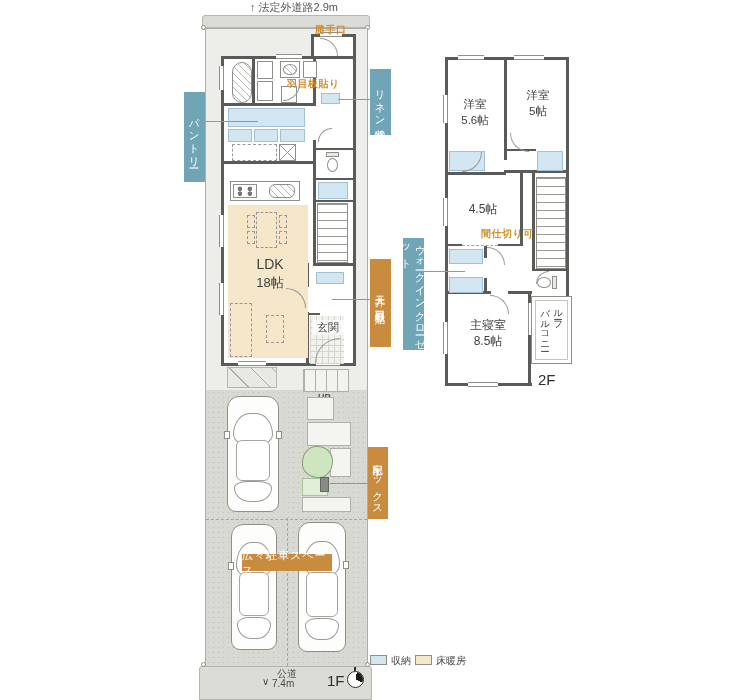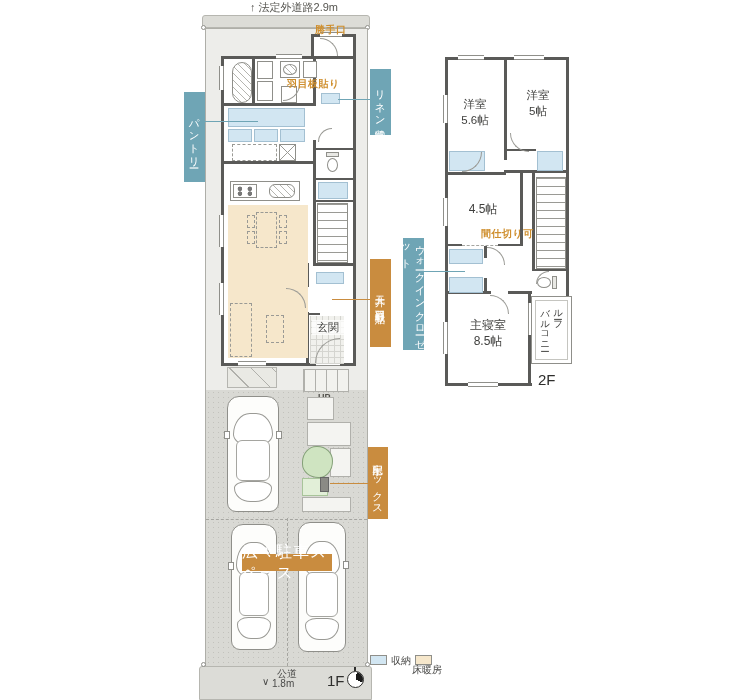--- a/index.html
+++ b/index.html
@@ -129,20 +129,24 @@
       radial-gradient(circle at 27% 72%,#777 2px,transparent 2.6px),
       radial-gradient(circle at 72% 72%,#777 2px,transparent 2.6px);"></div>
   <div class="abs fix hatch" style="left:269px;top:184px;width:26px;height:14px;border-radius:6px;"></div>
 
   <div class="abs heated" style="left:228px;top:205px;width:80px;height:153px;"></div>
   <div class="abs dashed" style="left:256px;top:212px;width:21px;height:36px;"></div>
   <div class="abs dashed" style="left:247px;top:215px;width:8px;height:13px;"></div>
   <div class="abs dashed" style="left:247px;top:231px;width:8px;height:13px;"></div>
   <div class="abs dashed" style="left:279px;top:215px;width:8px;height:13px;"></div>
   <div class="abs dashed" style="left:279px;top:231px;width:8px;height:13px;"></div>
+  <div class="abs rmlabel" style="left:240px;top:255px;width:60px;">
+    <div style="font-size:14px;">LDK</div>
+    <div style="font-size:13px;">18帖</div>
+  </div>
   <div class="abs dashed" style="left:230px;top:303px;width:22px;height:54px;"></div>
   <div class="abs dashed" style="left:266px;top:315px;width:18px;height:28px;"></div>
 
   <div class="abs storage" style="left:316px;top:272px;width:28px;height:12px;"></div>
   <div class="abs tile" style="left:310px;top:316px;width:34px;height:48px;"></div>
   <div class="abs" style="left:312px;top:320px;width:32px;font-size:11px;text-align:center;background:rgba(255,255,255,0.75);">玄関</div>
 
   <div class="abs arc" style="left:320px;top:38px;width:18px;height:18px;transform:rotate(90deg);"></div>
   <div class="abs arc" style="left:283px;top:84px;width:17px;height:17px;transform:rotate(180deg);"></div>
   <div class="abs arc" style="left:318px;top:128px;width:14px;height:14px;"></div>
@@ -181,21 +185,21 @@
   <div class="abs" style="left:302px;top:497px;width:49px;height:15px;background:#f4f4f1;border:1px solid #b0b0ab;"></div>
   <div class="abs plant" style="left:302px;top:478px;width:26px;height:18px;"></div>
   <div class="abs tree" style="left:302px;top:446px;width:31px;height:32px;"></div>
   <div class="abs" style="left:320px;top:477px;width:9px;height:15px;background:#8a8a85;border:1px solid #666;"></div>
 
   <div class="abs road" style="left:199px;top:666px;width:173px;height:34px;border-radius:3px 3px 0 0;"></div>
   <div class="abs pin" style="left:201px;top:662px;"></div>
   <div class="abs pin" style="left:365px;top:662px;"></div>
   <div class="abs" style="left:277px;top:667px;font-size:10px;color:#4a4a48;">公道</div>
   <div class="abs" style="left:262px;top:676px;font-size:10px;color:#4a4a48;">∨</div>
-  <div class="abs" style="left:272px;top:678px;font-size:10px;color:#4a4a48;">1.8m</div>
+  <div class="abs" style="left:272px;top:678px;font-size:10px;color:#4a4a48;">7.4m</div>
   <div class="abs" style="left:327px;top:672px;font-size:15px;color:#2e2e2c;">1F</div>
   <div class="abs compass" style="left:347px;top:671px;width:17px;height:17px;">
     <div class="needle"></div>
   </div>
   <div class="abs" style="left:354px;top:667px;width:2px;height:4px;background:#2e2e2c;"></div>
 
   <div class="abs note-orange" style="left:315px;top:23px;">勝手口</div>
   <div class="abs note-orange" style="left:287px;top:77px;">羽目板貼り</div>
 
   <div class="abs lead-b" style="left:205px;top:121px;width:53px;"></div>
@@ -203,21 +207,21 @@
 
   <div class="abs lead-b" style="left:338px;top:99px;width:33px;"></div>
   <div class="abs co-blue vtext" style="left:370px;top:69px;width:21px;height:66px;">リネン収納</div>
 
   <div class="abs lead-o" style="left:332px;top:299px;width:39px;"></div>
   <div class="abs co-orange vtext" style="left:370px;top:259px;width:21px;height:88px;">天井 羽目板貼り</div>
 
   <div class="abs lead-o" style="left:330px;top:483px;width:39px;"></div>
   <div class="abs co-orange vtext" style="left:368px;top:447px;width:20px;height:72px;">宅配ボックス</div>
 
-  <div class="abs co-orange" style="left:242px;top:554px;width:90px;height:17px;font-size:16px;">広々駐車スペース</div>
+  <div class="abs co-orange" style="left:242px;top:554px;width:90px;height:17px;font-size:11px;">広々駐車スペース</div>
 
   <div class="abs bld" style="left:445px;top:57px;width:124px;height:329px;"></div>
 
   <div class="abs wall" style="left:504px;top:57px;width:3px;height:103px;"></div>
   <div class="abs wall" style="left:504px;top:149px;width:32px;height:2px;"></div>
   <div class="abs wall" style="left:504px;top:170px;width:65px;height:3px;"></div>
   <div class="abs wall" style="left:445px;top:172px;width:61px;height:3px;"></div>
   <div class="abs wall" style="left:520px;top:172px;width:3px;height:74px;"></div>
   <div class="abs wall" style="left:445px;top:244px;width:17px;height:2px;"></div>
   <div class="abs wall" style="left:498px;top:244px;width:25px;height:2px;"></div>
@@ -274,15 +278,15 @@
     <div>8.5帖</div>
   </div>
   <div class="abs" style="left:538px;top:371px;font-size:15px;color:#2e2e2c;">2F</div>
 
   <div class="abs lead-b" style="left:423px;top:271px;width:42px;"></div>
   <div class="abs co-blue vtext" style="left:403px;top:238px;width:21px;height:112px;">ウォークインクローゼット</div>
 
   <div class="abs legend-box" style="left:370px;top:655px;width:17px;height:10px;background:#d2e6f2;"></div>
   <div class="abs small-t" style="left:391px;top:654px;">収納</div>
   <div class="abs legend-box" style="left:415px;top:655px;width:17px;height:10px;background:#f6e7cb;"></div>
-  <div class="abs small-t" style="left:412px;top:654px;margin-top:9px;">床暖房</div>
+  <div class="abs small-t" style="left:436px;top:654px;">床暖房</div>
 
 </div>
 
 </body></html>

